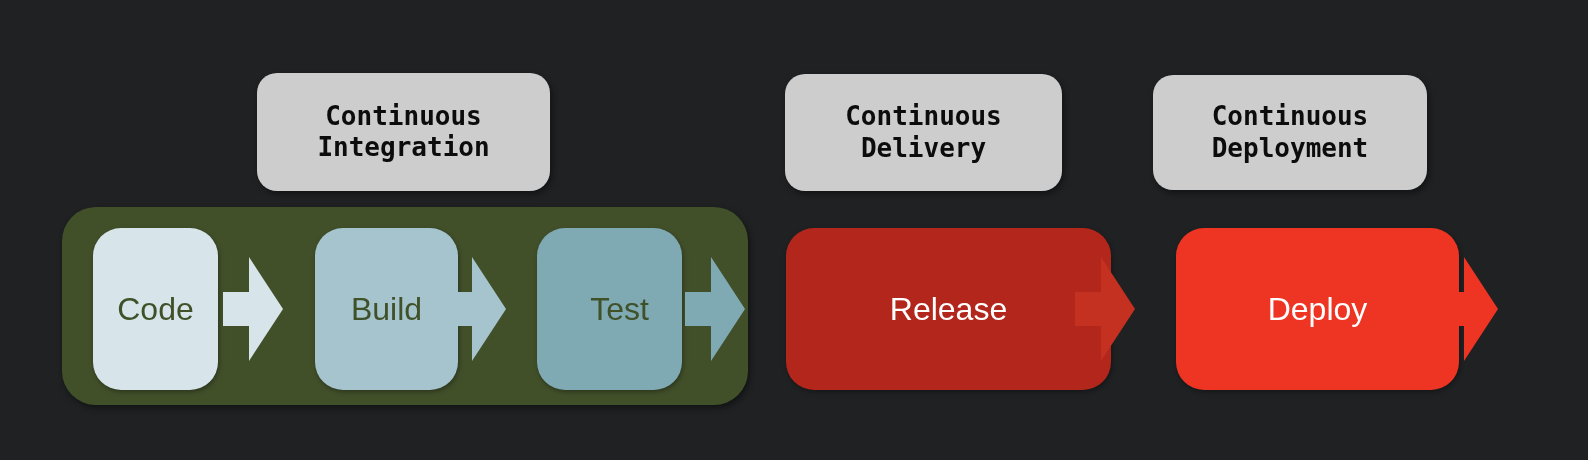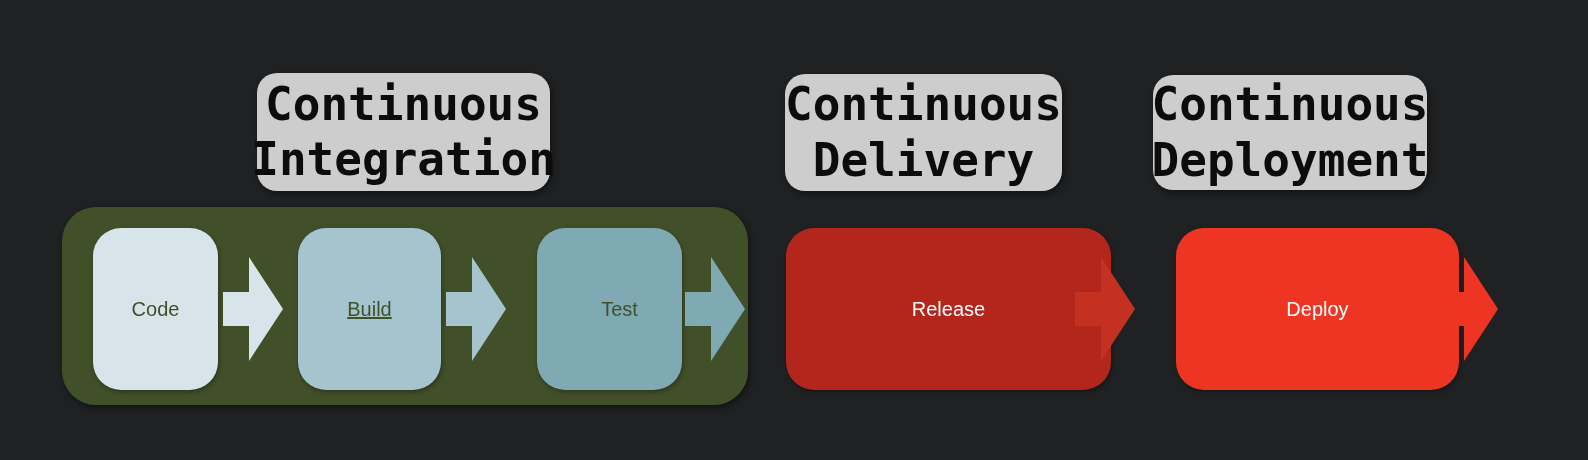--- a/index.html
+++ b/index.html
@@ -13,21 +13,21 @@
   }
   .label-box {
     position: absolute;
     border-radius: 20px;
     display: flex;
     align-items: center;
     justify-content: center;
     text-align: center;
     font-family: "DejaVu Sans Mono", monospace;
     font-weight: bold;
-    font-size: 46px;
+    font-size: 26px;
     line-height: 1.2;
     white-space: pre-line;
     box-shadow: 2px 3px 6px rgba(0,0,0,0.45);
   }
   #label-continuous-integration { left: 257px; top: 73px;  width: 293px; height: 118px; }
   #label-continuous-delivery    { left: 785px; top: 74px;  width: 277px; height: 117px; }
   #label-continuous-deployment  { left: 1153px; top: 75px; width: 274px; height: 115px; }
 
   .ci-container {
     position: absolute;
@@ -37,25 +37,25 @@
     box-shadow: 2px 3px 6px rgba(0,0,0,0.45);
   }
   .stage-box {
     position: absolute;
     top: 228px;
     height: 162px;
     border-radius: 28px;
     display: flex;
     align-items: center;
     justify-content: center;
-    font-size: 20px;
+    font-size: 32px;
     box-shadow: 1px 2px 5px rgba(0,0,0,0.35);
   }
   #stage-code    { left: 93px;   width: 125px; }
-  #stage-build   { left: 298px;  width: 143px; text-decoration: underline; }
+  #stage-build   { left: 315px;  width: 143px; }
   #stage-test    { left: 537px;  width: 125px; }
   #stage-release { left: 786px;  width: 325px; }
   #stage-deploy  { left: 1176px; width: 283px; }
 
   .flow-arrow {
     position: absolute;
     top: 257px;
     width: 60px;
     height: 104px;
   }

